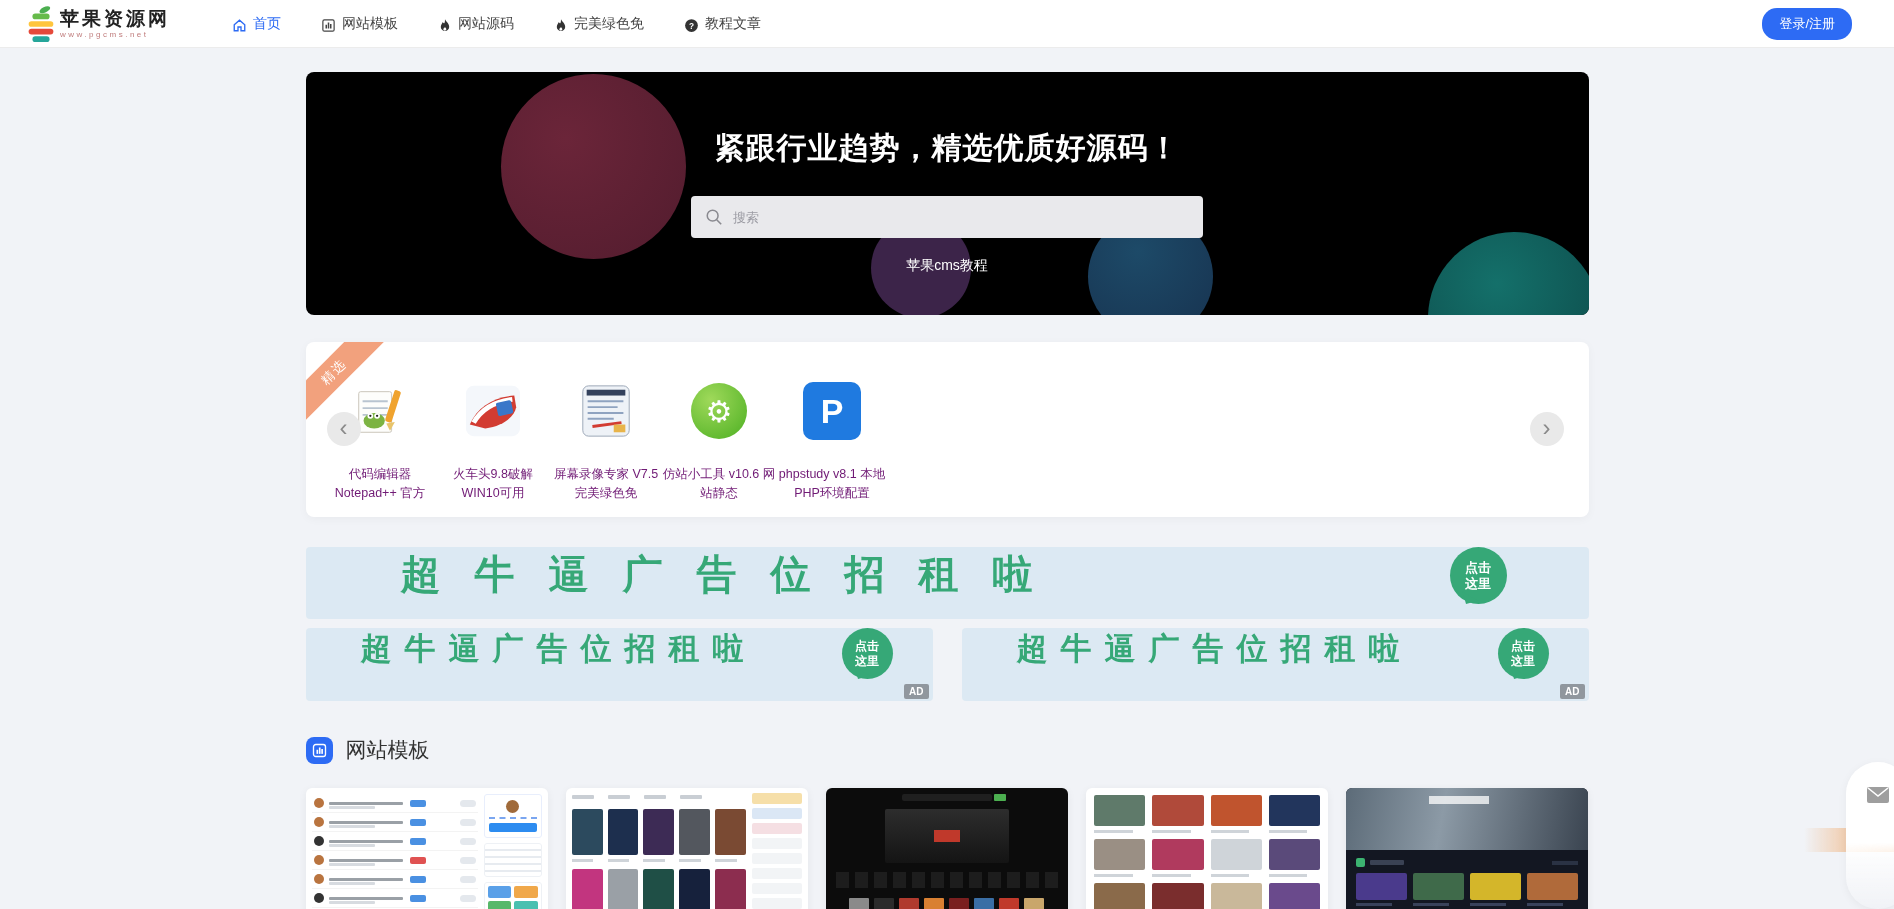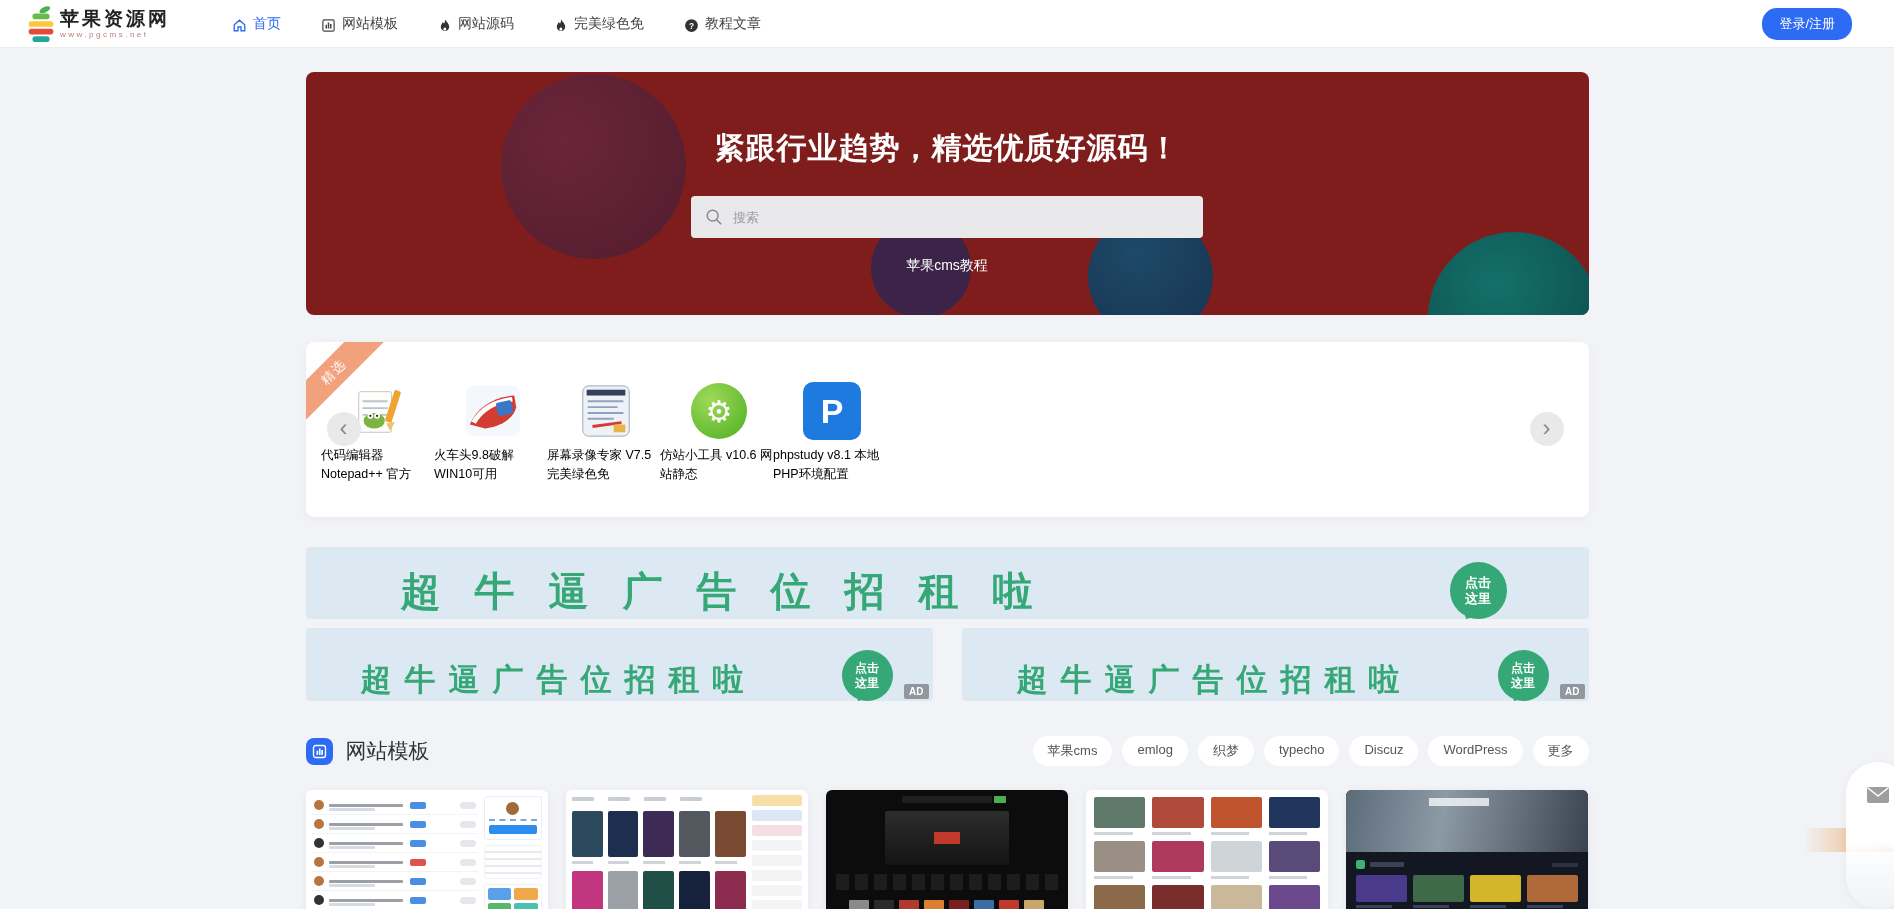--- a/index.html
+++ b/index.html
@@ -16,21 +16,21 @@
   .nav { display:flex; align-items:center; gap:40px; margin-left:62px; }
   .nav-item { display:flex; align-items:flex-end; gap:6px; font-size:14px; color:#444; cursor:pointer; }
   .nav-item.active { color:#2d6bf4; }
   .nav-item svg { display:block; }
   .login-btn { margin-left:auto; background:#2d6bf4; color:#fff; font-size:13px;
                border:none; border-radius:15px; padding:7px 17px; cursor:pointer; }
 
   .container { width:1283px; margin:0 auto; }
 
   
-  .hero { margin-top:24px; height:243px; background:#7f1d1d; border-radius:8px;
+  .hero { margin-top:24px; height:243px; background:#000000; border-radius:8px;
           position:relative; overflow:hidden; display:flex; flex-direction:column; align-items:center; }
   .c1 { position:absolute; left:195px; top:2px; width:185px; height:185px; border-radius:50%;
         background:radial-gradient(circle at 35% 35%, #6b2539, #521c2e); }
   .c2 { position:absolute; left:565px; top:146px; width:100px; height:100px; border-radius:50%; background:#3c2449; }
   .c3 { position:absolute; left:782px; top:142px; width:125px; height:125px; border-radius:50%;
         background:radial-gradient(circle at 40% 30%, #1d4a68, #17324f); }
   .c4 { position:absolute; left:1122px; top:160px; width:172px; height:172px; border-radius:50%;
         background:radial-gradient(circle at 40% 30%, #14706a, #0c4646); }
   .hero-title { position:relative; z-index:2; margin-top:56px; color:#fff; font-size:30px; font-weight:bold; letter-spacing:1px; }
   .searchbox { position:relative; z-index:2; margin-top:27px; width:512px; height:42px; background:#e9e9ec;
@@ -40,34 +40,34 @@
   .hero-link { position:relative; z-index:2; margin-top:19px; color:#fff; font-size:14px; text-decoration:none; cursor:pointer; }
 
   
   .featured { margin-top:27px; height:175px; background:#fff; border-radius:8px; position:relative;
               box-shadow:0 2px 10px rgba(0,0,0,.04); overflow:hidden; }
   .ribbon { position:absolute; top:16px; left:-32px; width:120px; transform:rotate(-45deg);
             background:#f2a17d; color:#fff; font-size:13px; text-align:center; padding:5px 0; letter-spacing:2px; }
   .fx-items { display:flex; padding:38px 0 0 18px; }
   .fx-item { width:113px; display:flex; flex-direction:column; align-items:center; cursor:pointer; }
   .fx-icon { width:62px; height:62px; display:flex; align-items:center; justify-content:center; }
-  .fx-name { margin-top:4px; width:118px; font-size:12.5px; color:#000000; text-align:left; line-height:1.55; word-break:break-word; }
+  .fx-name { margin-top:23px; width:118px; font-size:12.5px; color:#701a75; text-align:center; line-height:1.55; word-break:break-word; }
   .arrow { position:absolute; top:70px; width:34px; height:34px; border-radius:50%; background:#e9e9e9;
            display:flex; align-items:center; justify-content:center; color:#8a8a8a; font-size:24px;
            cursor:pointer; user-select:none; line-height:1; padding-bottom:3px; }
   .arrow.left { left:21px; } .arrow.right { right:25px; }
   .ic-fz { width:58px; height:58px; border-radius:10px; background:linear-gradient(#d04538,#b03025);
            color:#fff; font-weight:bold; font-size:26px; display:flex; align-items:center; justify-content:center; letter-spacing:-1px; }
   .ic-php { width:58px; height:58px; border-radius:10px; background:#1f7ae0; color:#fff; font-weight:bold;
             font-size:34px; display:flex; align-items:center; justify-content:center; }
   .ic-ball { width:56px; height:56px; border-radius:50%; background:radial-gradient(circle at 35% 30%, #9fd95a, #4caf22);
              color:#fff; font-size:30px; display:flex; align-items:center; justify-content:center; }
 
   
-  .ad { position:relative; background:#dce9f3; border-radius:4px; display:flex; align-items:flex-end; cursor:pointer; }
+  .ad { position:relative; background:#dce9f3; border-radius:4px; display:flex; align-items:flex-start; cursor:pointer; }
   .ad-big { margin-top:30px; height:72px; }
   .ad-big .ad-text { margin-left:95px; font-size:40px; font-weight:bold; color:#36a877; letter-spacing:34px; white-space:nowrap; }
   .ad-big .bubble { margin-left:auto; margin-right:82px; }
   .ad-row { margin-top:9px; display:flex; gap:29px; }
   .ad-sm { height:73px; flex:1; }
   .ad-sm .ad-text { margin-left:55px; font-size:31px; font-weight:bold; color:#36a877; letter-spacing:13px; white-space:nowrap; }
   .ad-sm .bubble { margin-left:auto; margin-right:40px; }
   .bubble { position:relative; width:57px; height:57px; border-radius:50%; background:#36a877; color:#fff;
             display:flex; flex-direction:column; align-items:center; justify-content:center;
             font-size:13px; font-weight:bold; line-height:1.2; flex-shrink:0; }
@@ -364,29 +364,20 @@
   <div class="section-head">
     <span class="section-icon">
       <svg width="15" height="15" viewBox="0 0 20 20">
         <rect x="2" y="2" width="16" height="16" rx="3" fill="none" stroke="#fff" stroke-width="1.8"></rect>
         <rect x="6" y="9" width="2.2" height="5.5" fill="#fff"></rect>
           <rect x="9.2" y="6" width="2.2" height="8.5" fill="#fff"></rect>
           <rect x="12.4" y="8" width="2.2" height="6.5" fill="#fff"></rect>
       </svg>
     </span>
     <span class="section-title">网站模板</span>
-    <div class="tags">
-      <span class="tag">苹果cms</span>
-      <span class="tag">emlog</span>
-      <span class="tag">织梦</span>
-      <span class="tag">typecho</span>
-      <span class="tag">Discuz</span>
-      <span class="tag">WordPress</span>
-      <span class="tag">更多</span>
-    </div>
   </div>
 
   <div class="cards">
 
     <div class="card t1">
       <div class="t1-main">
         <div class="t1row">
             <span class="t1av"></span>
             <span class="t1l1"></span>
             <span class="t1tagm"></span>

